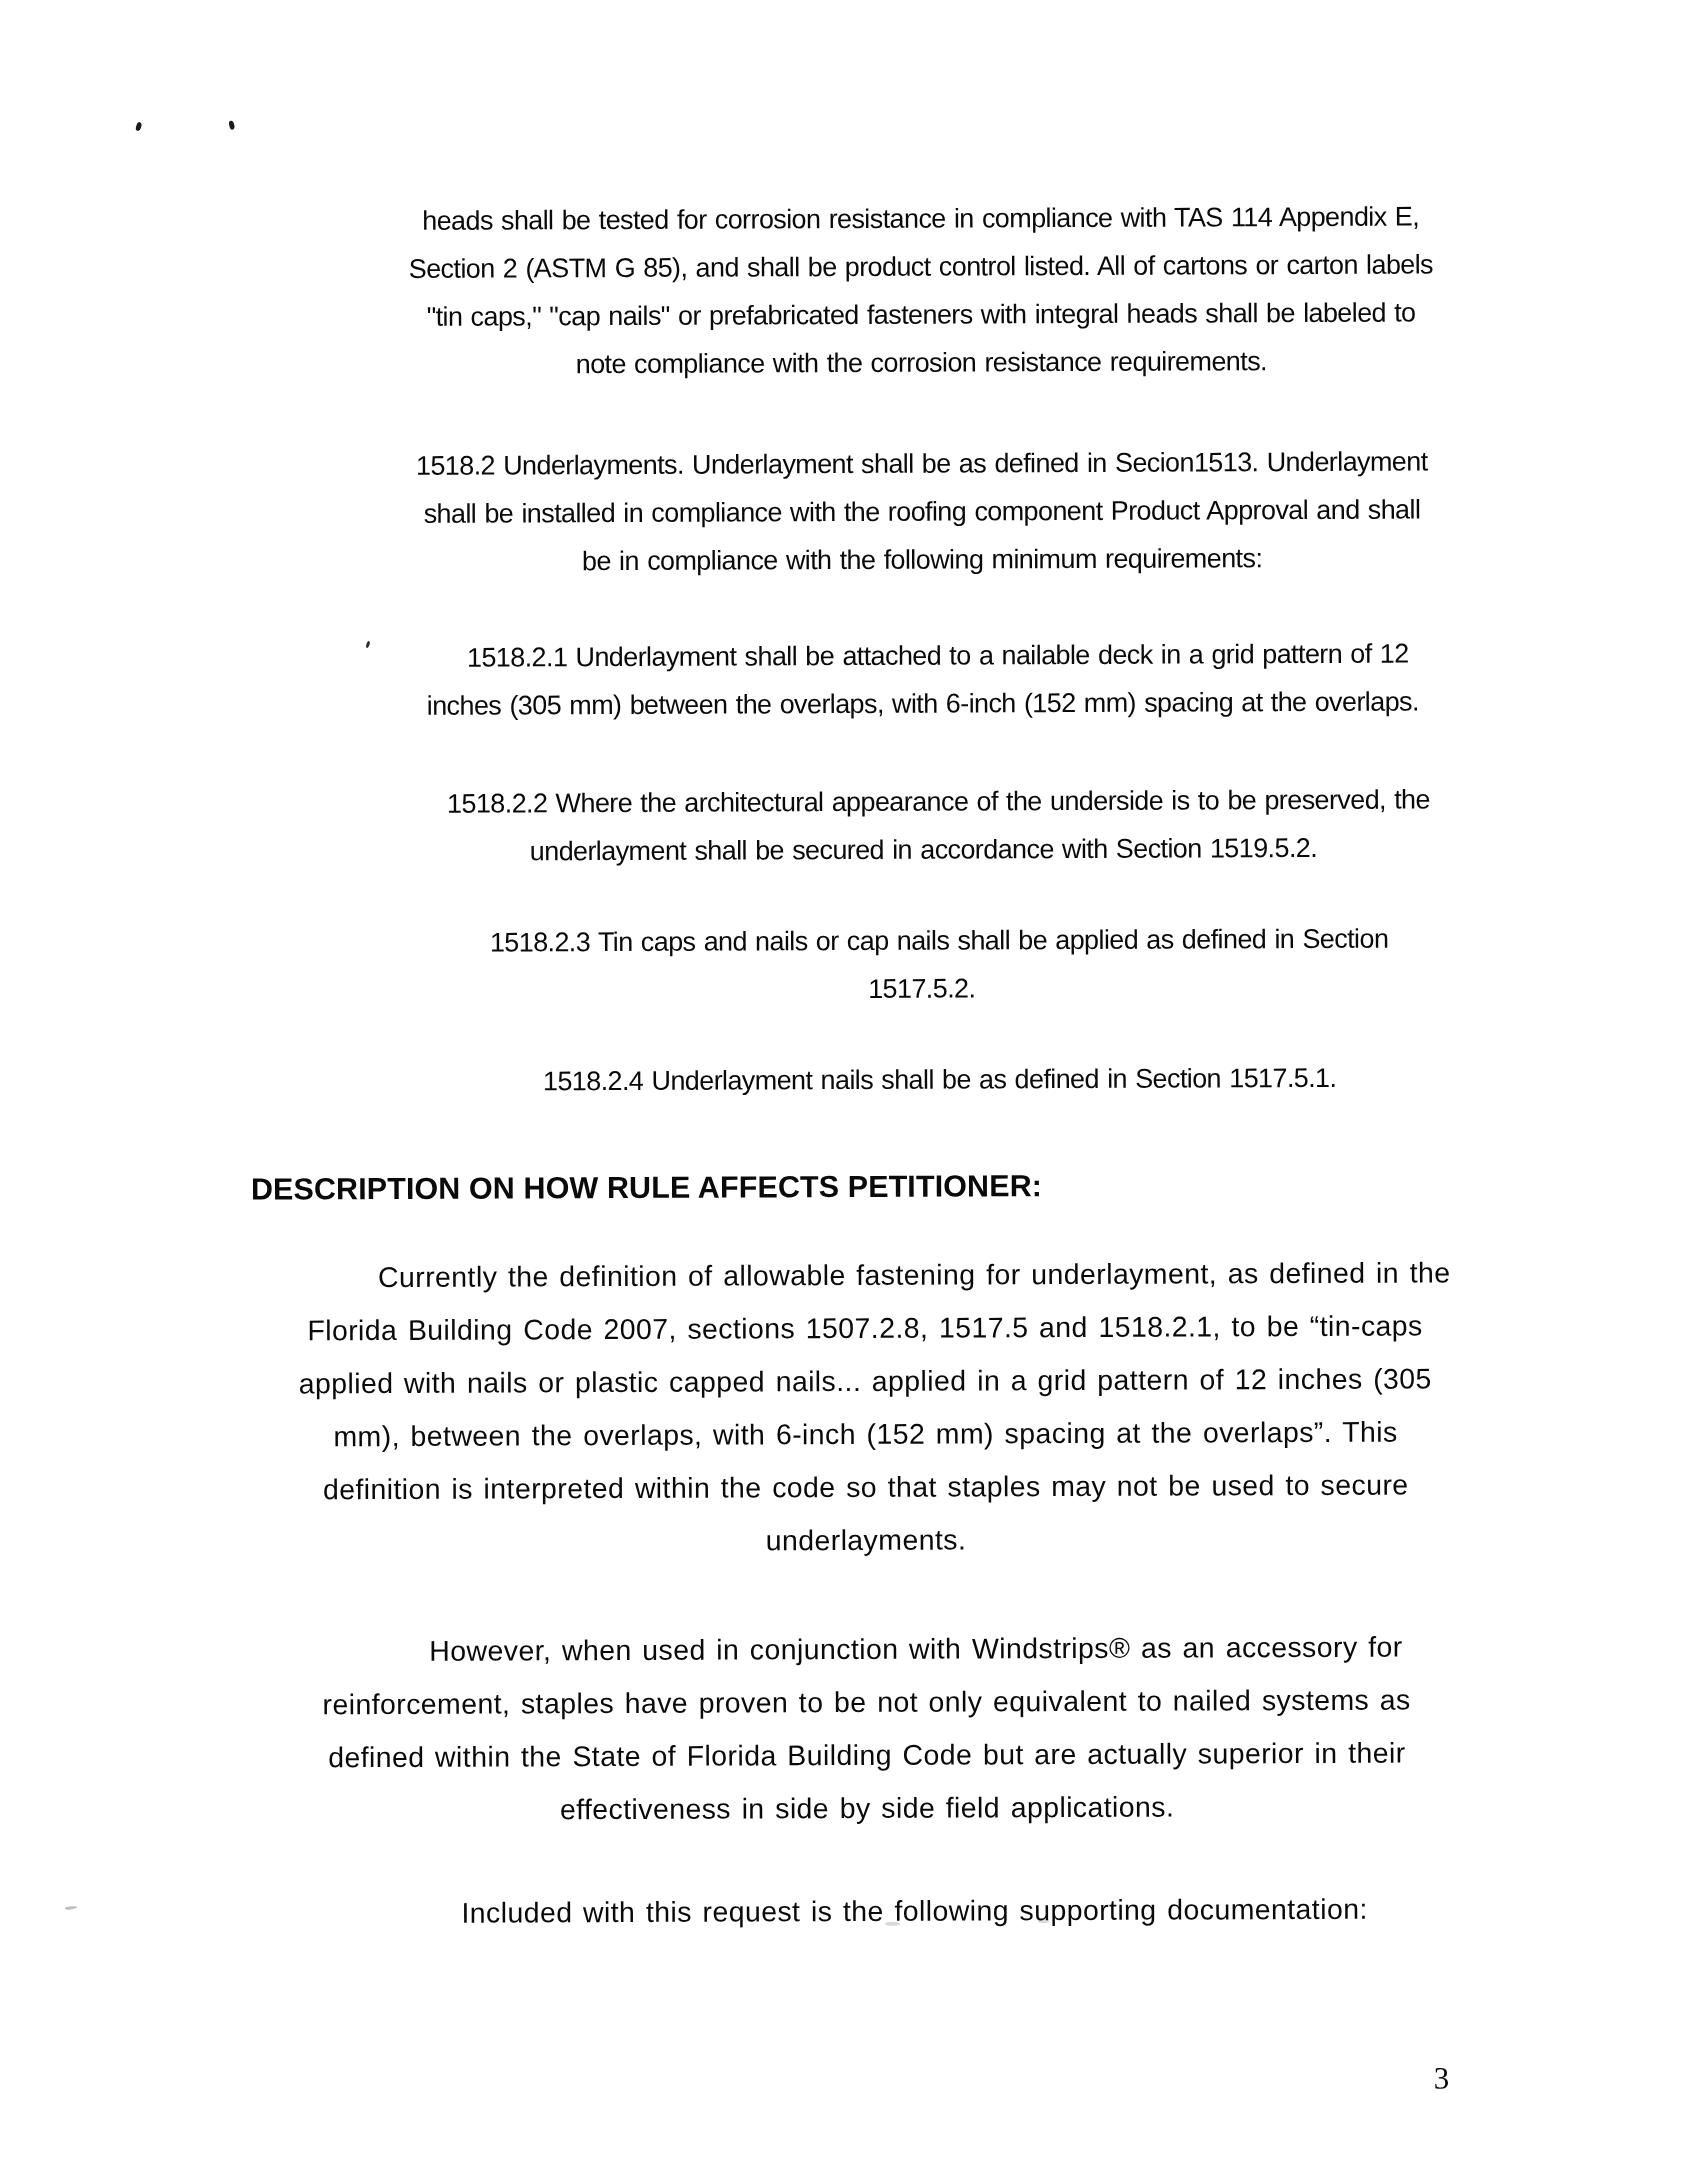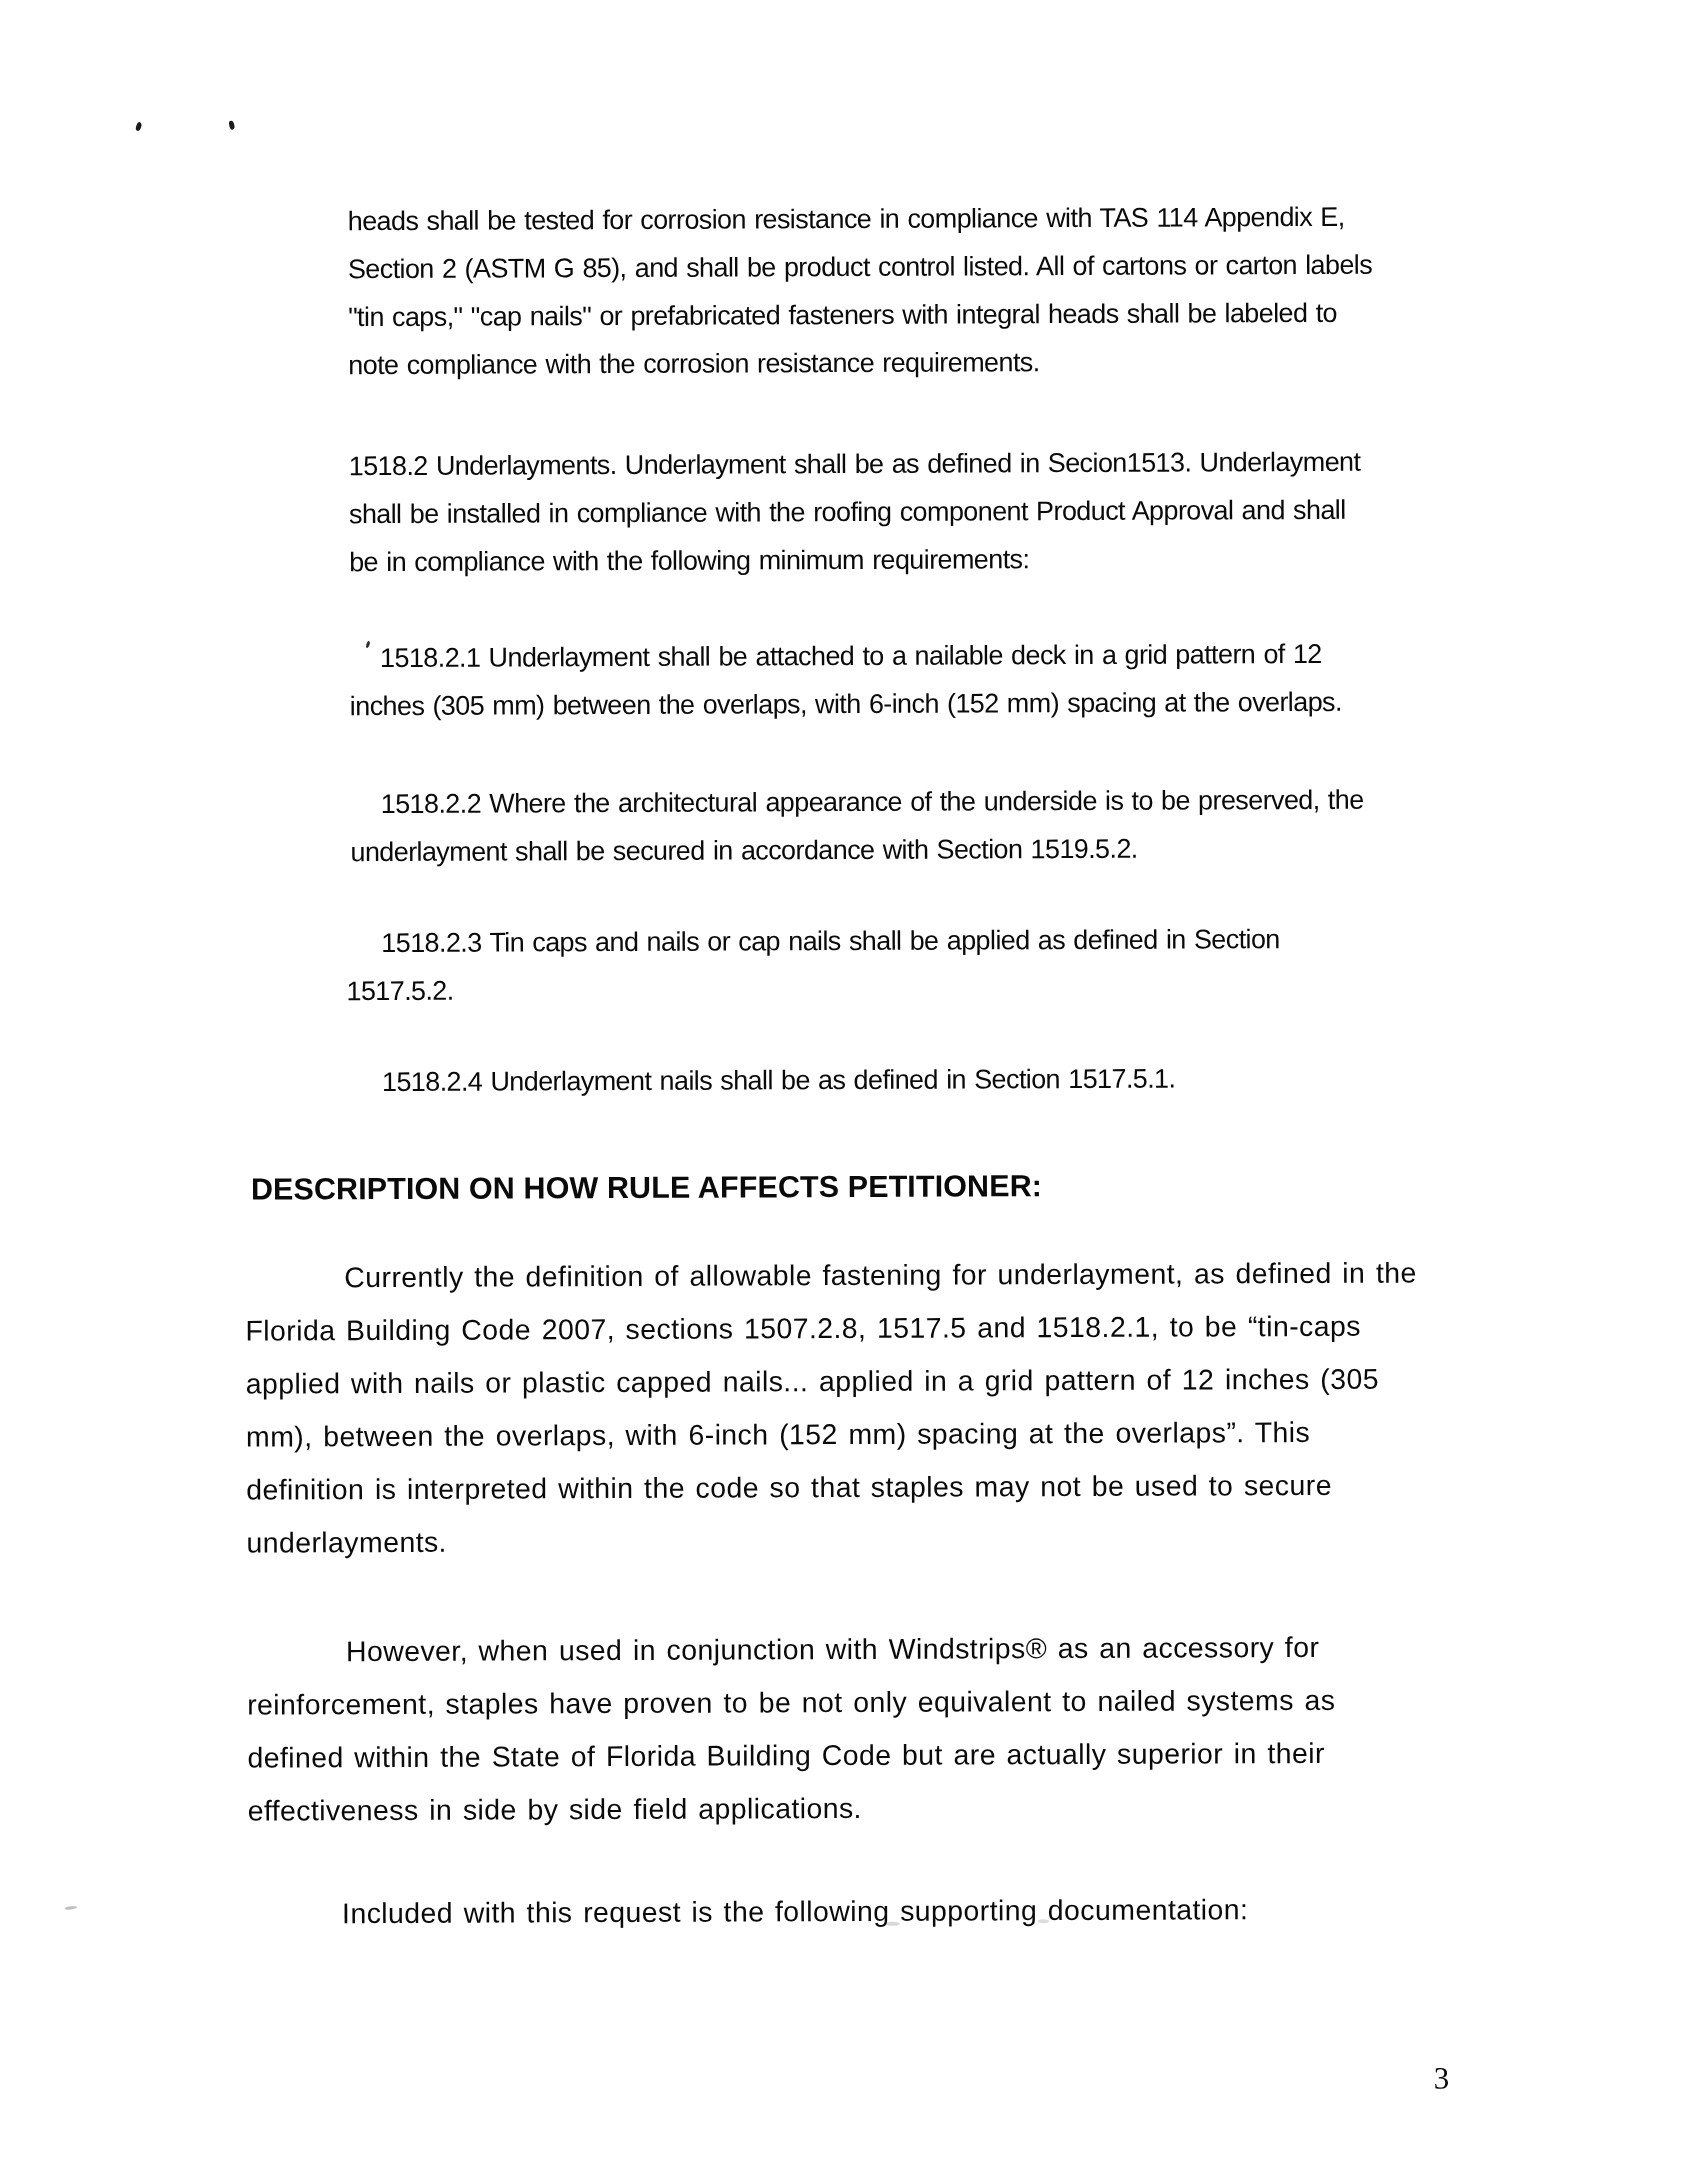--- a/index.html
+++ b/index.html
@@ -8,20 +8,21 @@
     background: #ffffff;
   }
   .page {
     position: relative;
     width: 1690px;
     height: 2183px;
     background: #ffffff;
     overflow: hidden;
     font-family: "Liberation Sans", sans-serif;
     color: #0a0a0a;
+    text-align: center;
   }
   .content {
     position: absolute;
     inset: 0;
     transform: rotate(-0.25deg);
     transform-origin: 50% 45%;
   }
   
   .bq {
     position: absolute;

